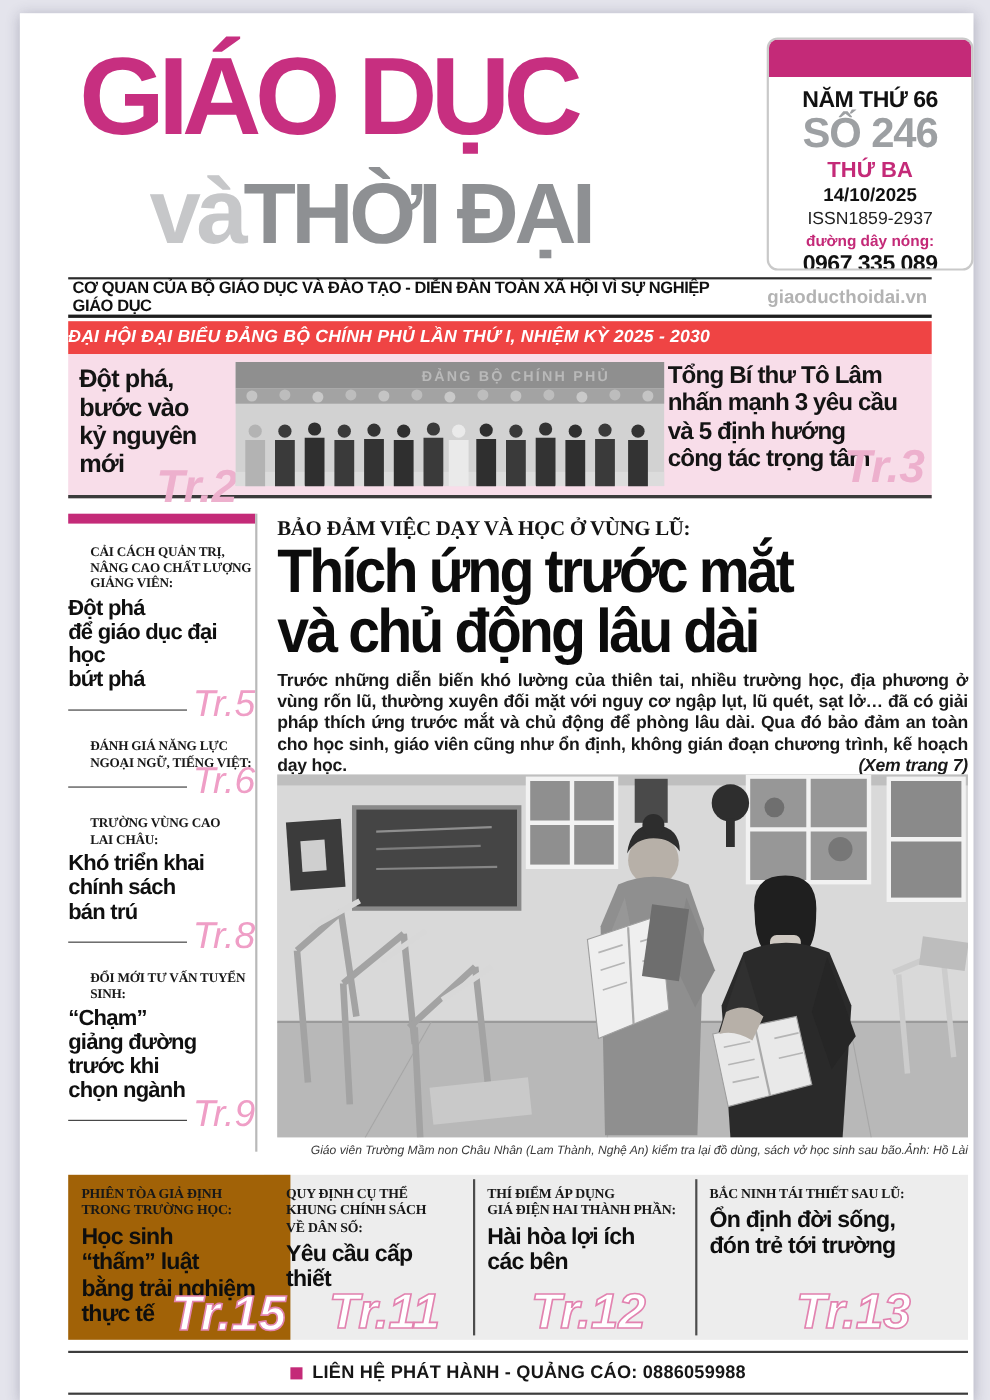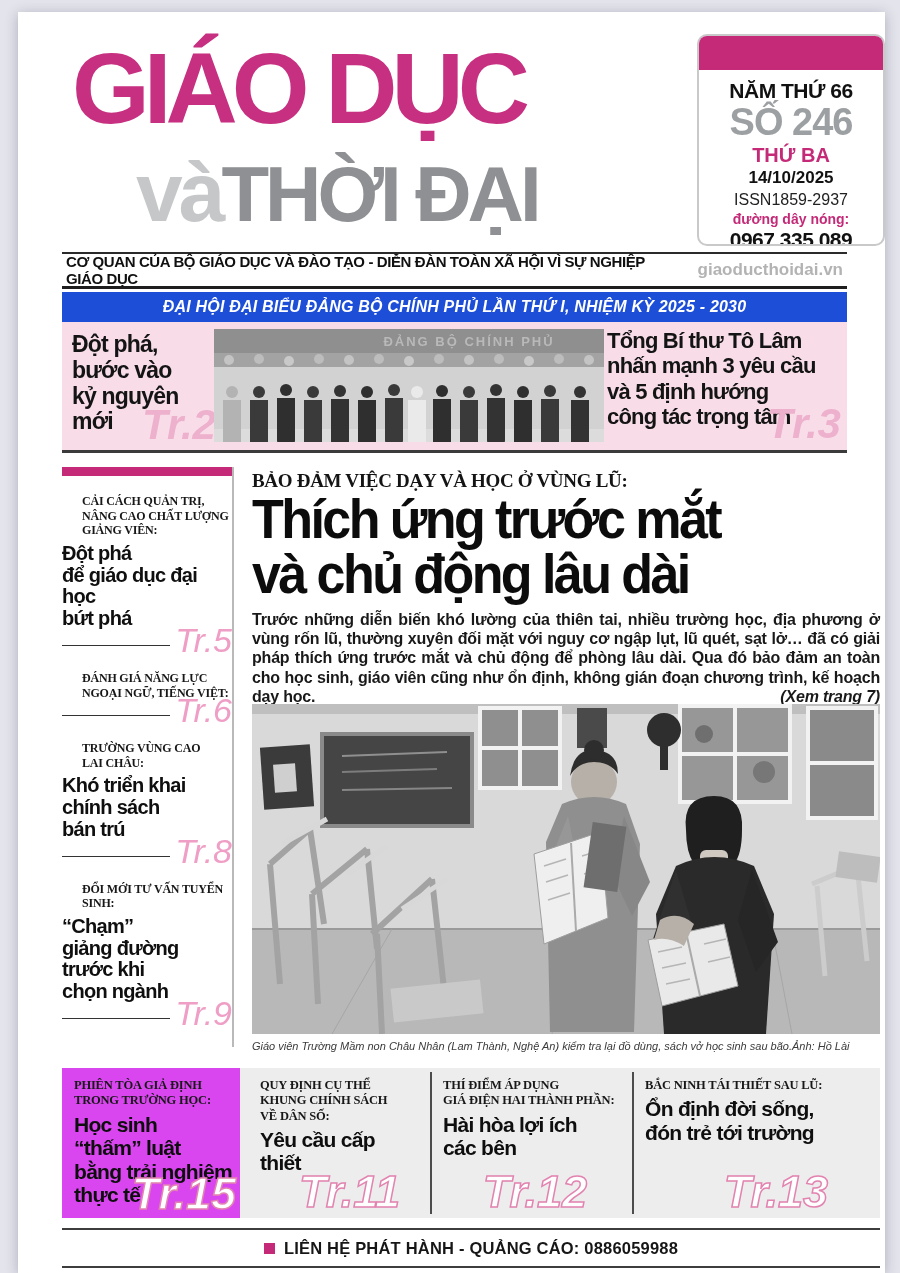--- a/index.html
+++ b/index.html
@@ -27,22 +27,22 @@
   .ib-hotlbl{font-size:14px;font-weight:bold;color:#c42a78;line-height:1.25;}
   .ib-phone{font-size:21px;font-weight:bold;color:#111;line-height:1.15;letter-spacing:-0.5px;}
 
   .tagline{left:44px;top:240px;width:785px;height:30px;border-top:2px solid #2b2b2b;
            border-bottom:3px solid #1e1e1e;display:flex;justify-content:space-between;
            align-items:center;padding:16px 4px;box-sizing:border-box;gap:36px;}
   .tagline .org{font-size:15px;font-weight:bold;color:#101010;letter-spacing:-0.4px;}
   .tagline .web{font-size:17px;font-weight:bold;color:#b3b3b3;}
 
   
-  .bannerbar{left:44px;top:280px;width:785px;height:30px;background:#1d4ed8;color:#fff;
-             font-size:16px;font-weight:bold;font-style:italic;text-align:center;line-height:30px;
+  .bannerbar{left:44px;top:280px;width:785px;height:30px;background:#ef4444;color:#fff;
+             font-size:16px;font-weight:bold;font-style:italic;line-height:30px;
              letter-spacing:0.2px;}
   .pinkstrip{left:44px;top:310px;width:785px;height:128px;background:#f8dde9;
              border-bottom:3px solid #3b3b3b;box-sizing:content-box;}
   .bn-left{position:absolute;left:10px;top:10px;width:150px;}
   .bn-left .hl{font-size:23px;font-weight:bold;color:#141414;line-height:1.12;white-space:pre-line;
                letter-spacing:-0.8px;}
   .bn-page{position:absolute;font-size:42px;font-weight:bold;font-style:italic;color:#edb0cd;
            line-height:1;}
   .bn-photo{position:absolute;left:152px;top:7px;width:390px;height:113px;}
   .bn-right{position:absolute;left:545px;top:6px;width:232px;}
@@ -65,27 +65,27 @@
   
   .ma-kicker{left:234px;top:458px;font-family:"Liberation Serif",serif;font-size:19px;
              font-weight:bold;color:#141414;letter-spacing:-0.3px;}
   .ma-hl{left:234px;top:480px;width:676px;font-size:56px;font-weight:bold;color:#0c0c0c;
          line-height:0.98;letter-spacing:-2.8px;white-space:pre-line;transform:scaleX(0.93);
          transform-origin:left top;}
   .ma-lede{left:234px;top:598px;width:628px;font-size:16px;font-weight:bold;color:#191919;
            line-height:1.2;text-align:justify;letter-spacing:-0.2px;}
   .ma-lede .cont{float:right;font-style:italic;font-weight:bold;}
   .ma-photo{left:234px;top:692px;width:628px;height:330px;background:#d9d9d9;}
-  .ma-caption{left:234px;top:1028px;width:628px;display:flex;justify-content:flex-start;
+  .ma-caption{left:234px;top:1028px;width:628px;display:flex;justify-content:flex-end;
               font-size:11px;font-style:italic;color:#3a3a3a;}
 
   
   .bt-strip{left:44px;top:1056px;width:818px;height:150px;}
   .bt-box{position:absolute;top:0;height:150px;box-sizing:border-box;padding:10px 8px 0 12px;}
-  .bt1{left:0;width:178px;background:#d946ef;}
+  .bt1{left:0;width:202px;background:#a16207;}
   .btgray{left:178px;width:640px;background:#ededed;}
   .bt2{left:186px;width:180px;}
   .bt3{left:369px;width:196px;}
   .bt4{left:571px;width:240px;}
   .bt-div{position:absolute;top:4px;width:1.5px;height:142px;background:#4c4c4c;}
   .bt-kicker{font-family:"Liberation Serif",serif;font-size:12.5px;font-weight:bold;color:#181818;
              line-height:1.22;white-space:pre-line;letter-spacing:-0.2px;}
   .bt-hl{font-size:21px;font-weight:bold;color:#0e0e0e;line-height:1.12;white-space:pre-line;
          letter-spacing:-0.7px;margin-top:4px;}
   .bt-page{position:absolute;font-size:45px;font-weight:bold;font-style:italic;line-height:1;
@@ -124,21 +124,21 @@
       <span class="web">giaoducthoidai.vn</span>
     </div>
 
     <div class="abs bannerbar">ĐẠI HỘI ĐẠI BIỂU ĐẢNG BỘ CHÍNH PHỦ LẦN THỨ I, NHIỆM KỲ 2025 - 2030</div>
 
     <div class="abs pinkstrip">
       <div class="bn-left">
         <div class="hl">Đột phá,
 bước vào
 kỷ nguyên mới</div>
-        <div class="bn-page" style="left:70px;top:72px;">Tr.2</div>
+        <div class="bn-page" style="left:70px;top:89px;">Tr.2</div>
       </div>
 
       <div class="bn-photo">
         <svg width="390" height="113" viewBox="0 0 390 113" xmlns="http://www.w3.org/2000/svg">
           <defs>
             <g id="person">
               <circle cx="0" cy="-32" r="6"></circle>
               <path d="M-9,-24 h18 v42 q0,5 -5,5 h-8 q-5,0 -5,-5 z"></path>
             </g>
           </defs>

